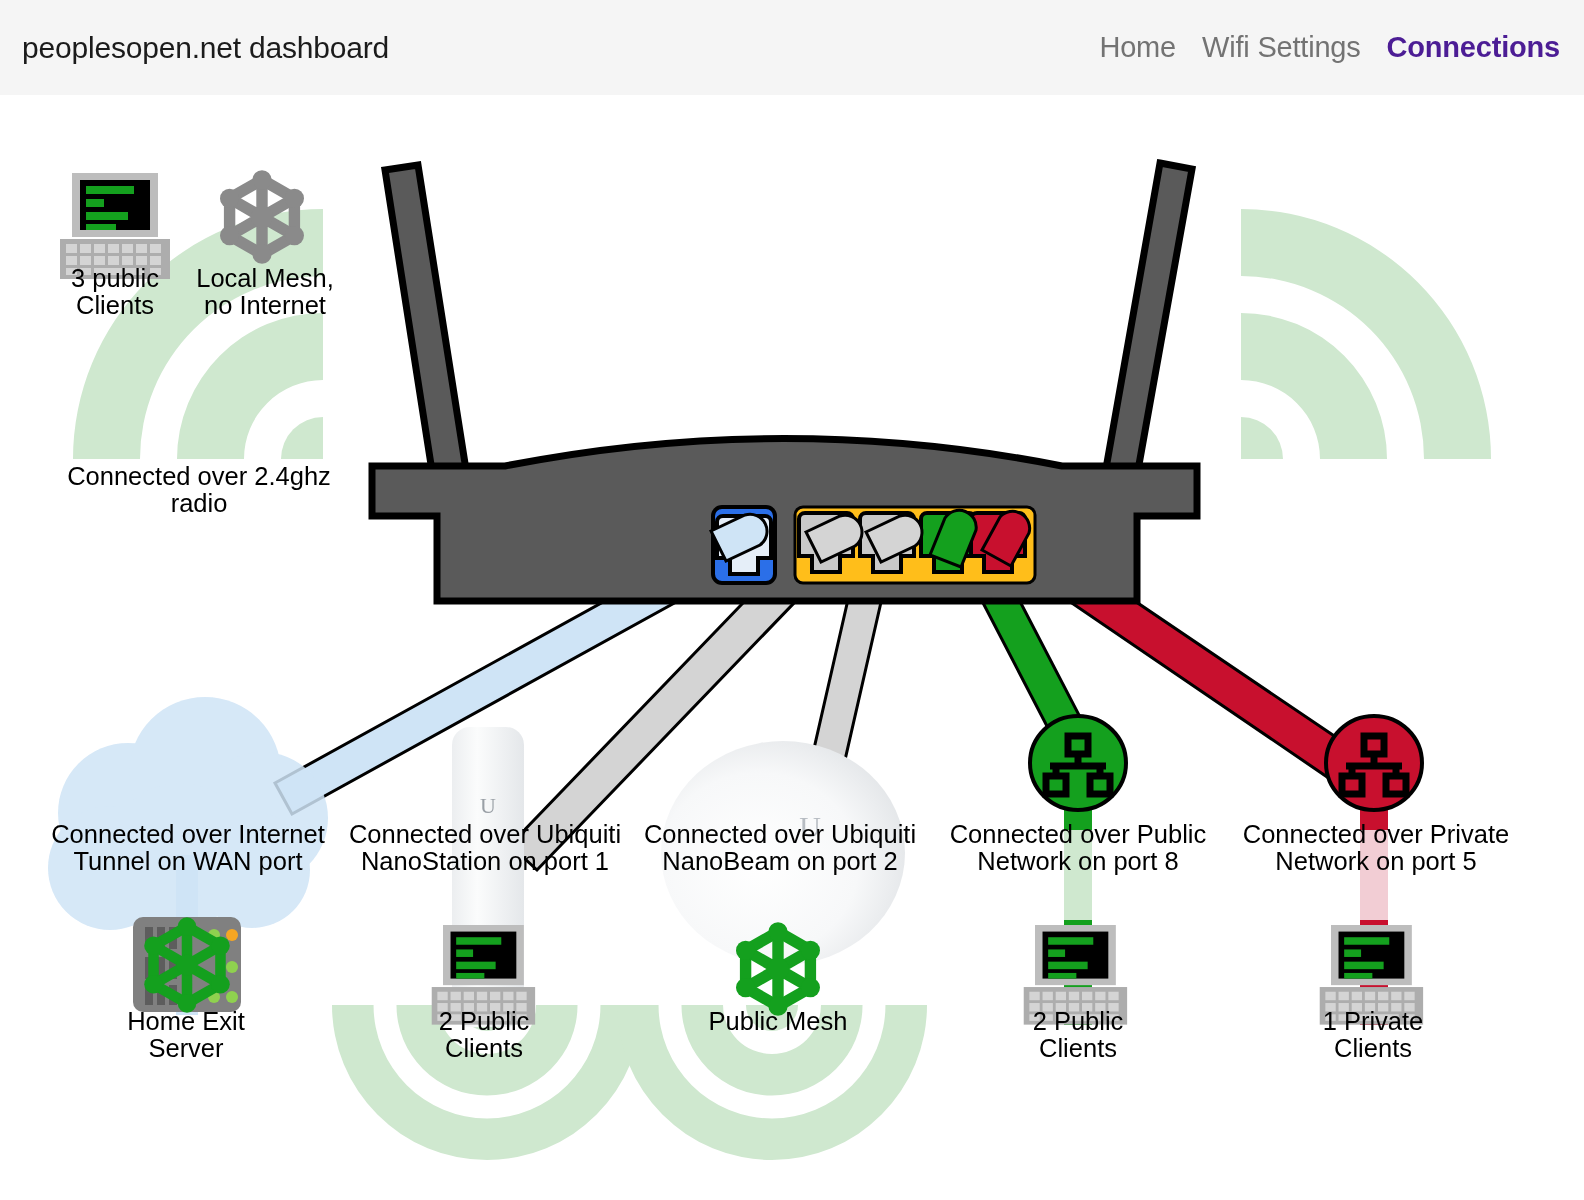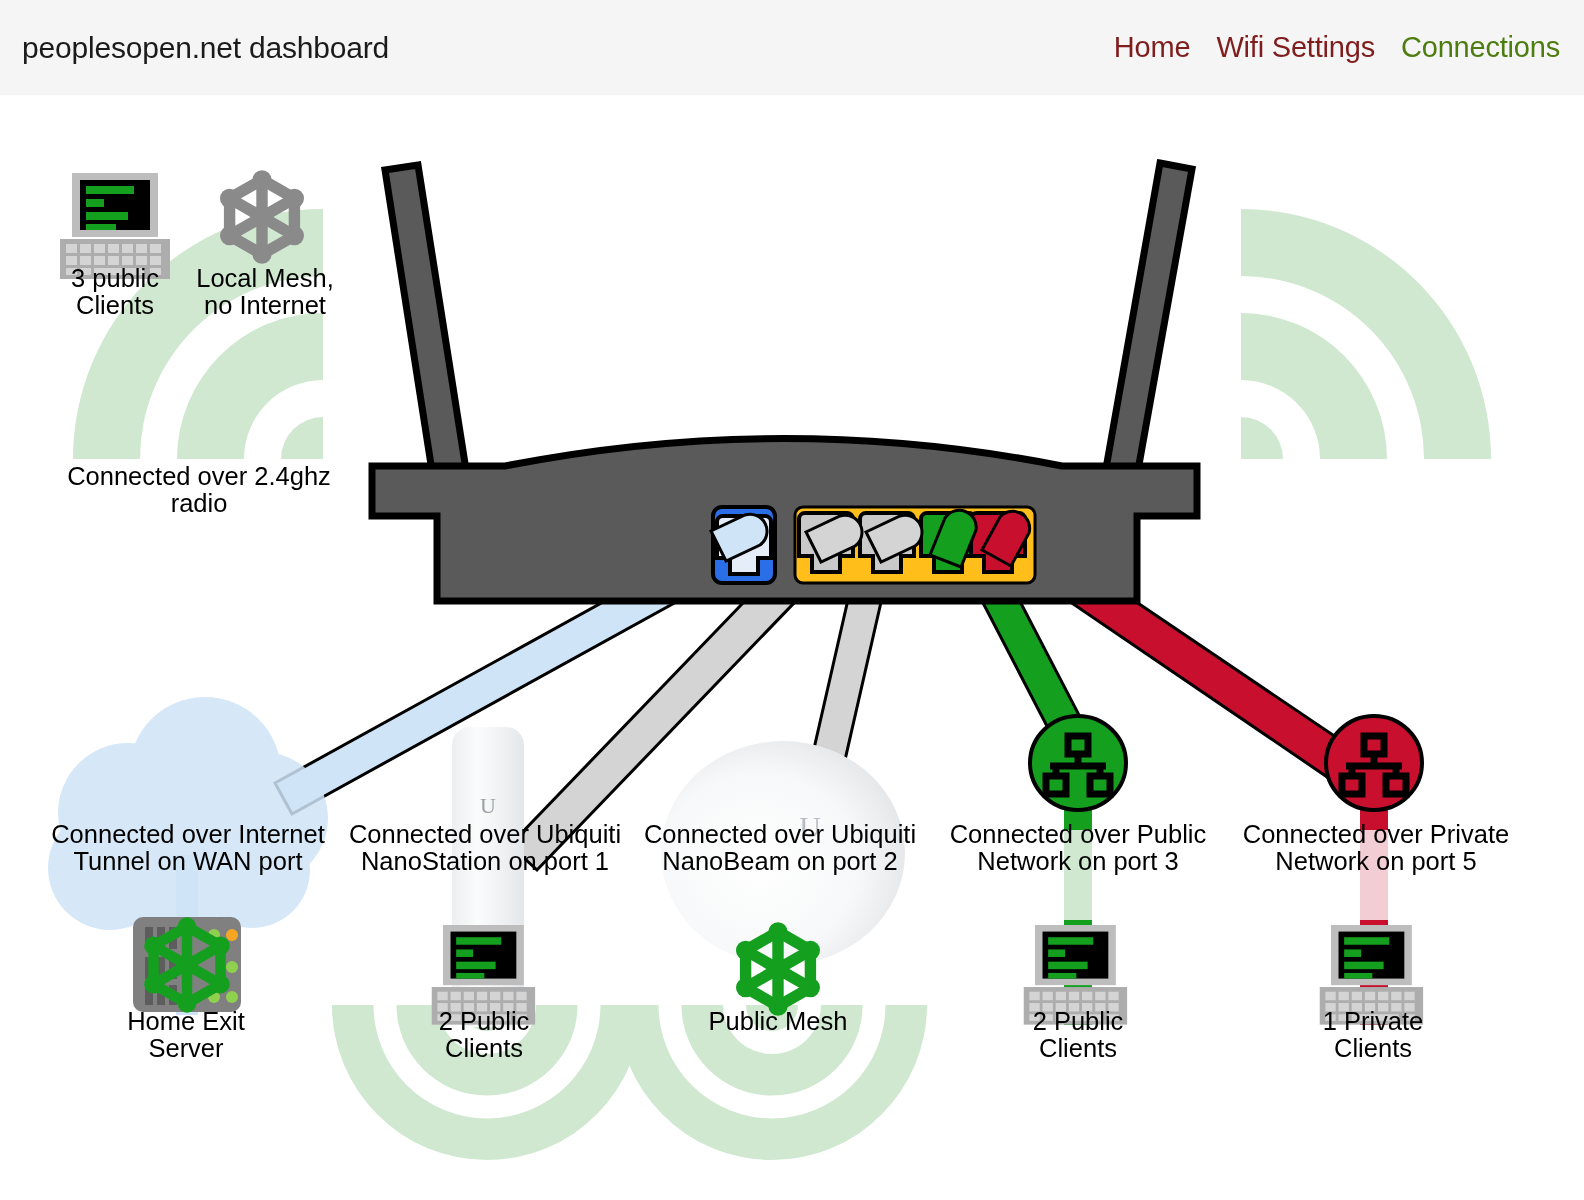--- a/index.html
+++ b/index.html
@@ -13,22 +13,22 @@
   }
   
   .header {
     position:absolute; left:0; top:0; width:1584px; height:95px;
     background:#f5f5f5;
     display:flex; align-items:center; justify-content:space-between;
     box-sizing:border-box; padding:0 24px 0 22px;gap:39px;
   }
   .brand { font-size:30px; color:#1b1b1b; letter-spacing:-0.2px; }
   .nav { display:flex; align-items:center; gap:26px; }
-  .nav-item { font-size:29px; color:#7f1d1d; cursor:pointer; letter-spacing:-0.2px; }
-  .nav-item.active { color:#4d7c0f; }
+  .nav-item { font-size:29px; color:#737373; cursor:pointer; letter-spacing:-0.2px; }
+  .nav-item.active { color:#4c1d95;font-weight:bold; }
 
   
   .canvas { position:absolute; left:0; top:95px; width:1584px; height:1105px; }
   .canvas svg { position:absolute; left:0; top:0; }
 
   
   .lbl {
     position:absolute; text-align:center;
     font-size:25.5px; line-height:27px; color:#000;
     white-space:pre-line; pointer-events:none;
@@ -394,21 +394,21 @@
   <div class="lbl" style="left:44px; top:368px; width:310px;">Connected over 2.4ghz
 radio</div>
 
   <div class="lbl" style="left:28px; top:726px; width:320px;">Connected over Internet
 Tunnel on WAN port</div>
   <div class="lbl" style="left:337px; top:726px; width:296px;">Connected over Ubiquiti
 NanoStation on port 1</div>
   <div class="lbl" style="left:630px; top:726px; width:300px;">Connected over Ubiquiti
 NanoBeam on port 2</div>
   <div class="lbl" style="left:930px; top:726px; width:296px;">Connected over Public
-Network on port 3</div>
+Network on port 8</div>
   <div class="lbl" style="left:1228px; top:726px; width:296px;">Connected over Private
 Network on port 5</div>
 
   <div class="lbl" style="left:110px; top:913px; width:152px;">Home Exit
 Server</div>
   <div class="lbl" style="left:408px; top:913px; width:152px;">2 Public
 Clients</div>
   <div class="lbl" style="left:688px; top:913px; width:180px;">Public Mesh</div>
   <div class="lbl" style="left:1002px; top:913px; width:152px;">2 Public
 Clients</div>

